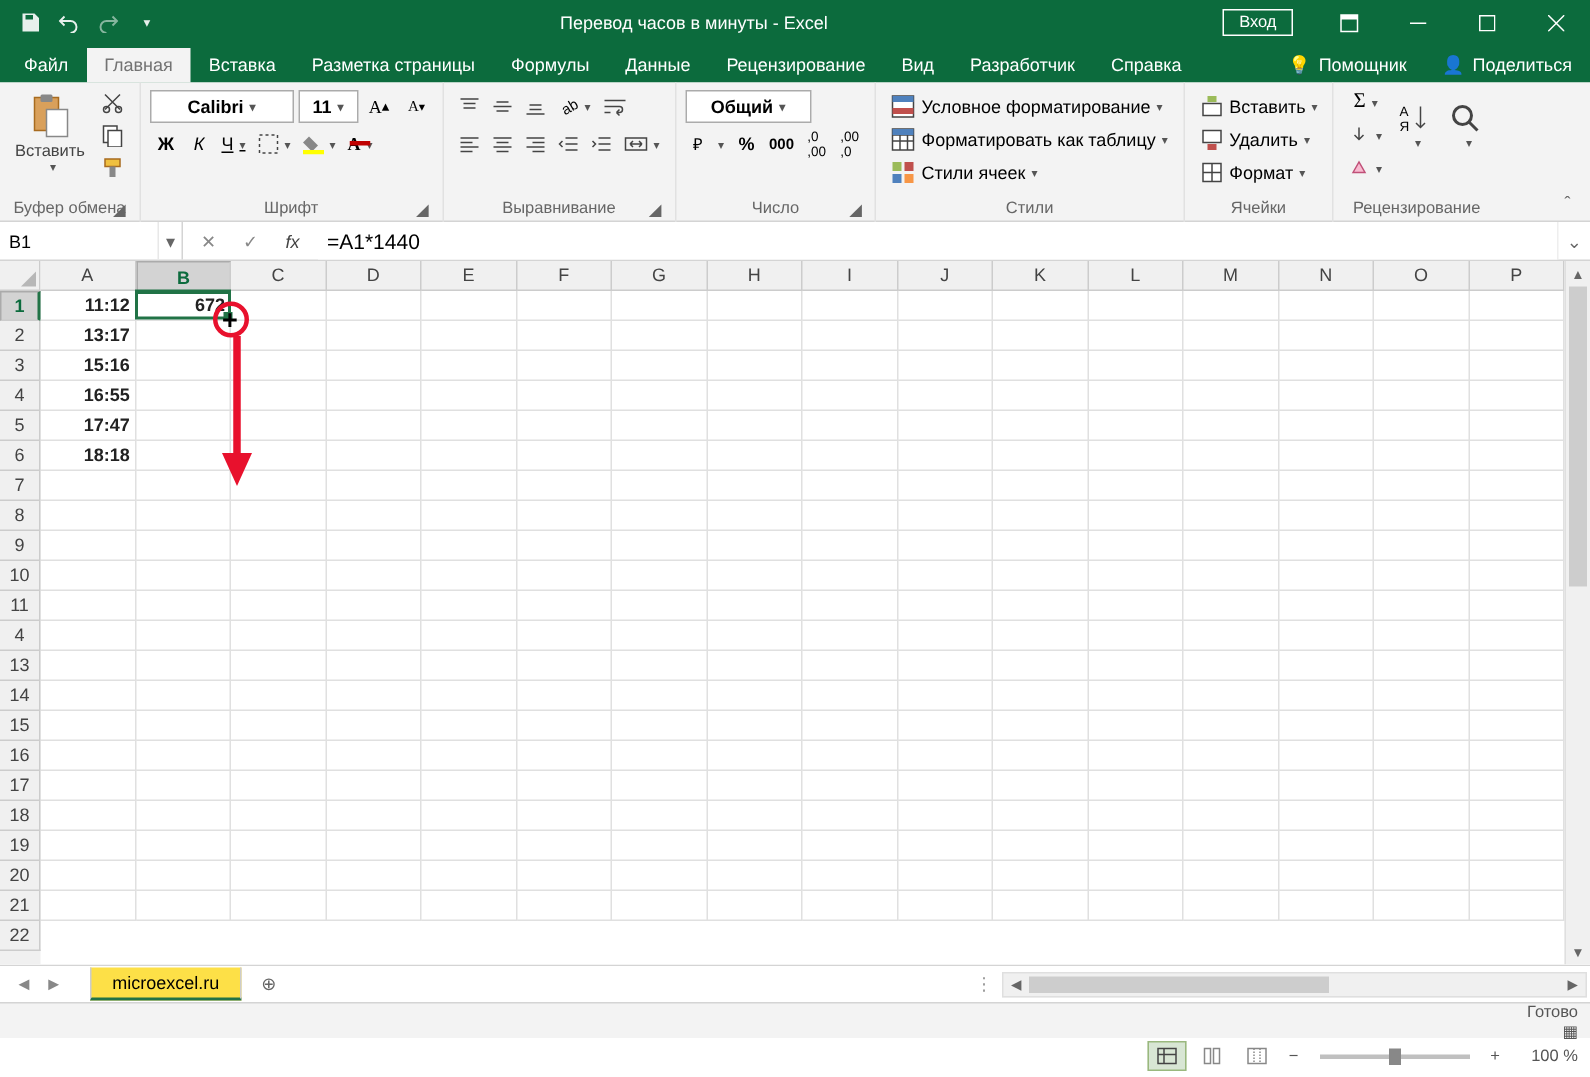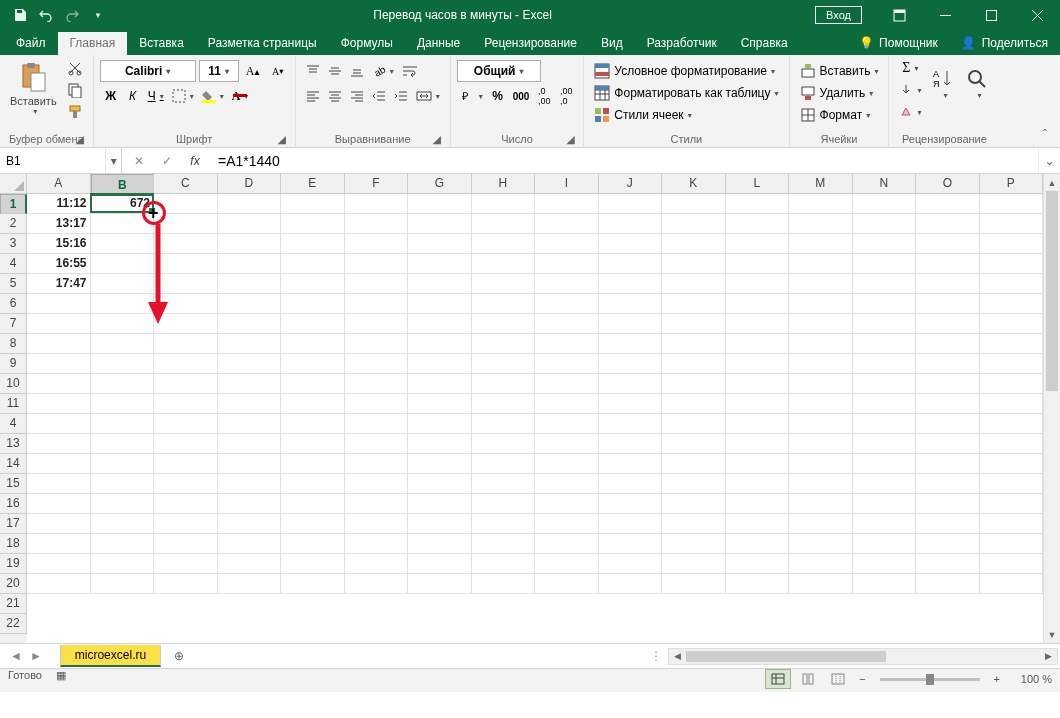--- a/index.html
+++ b/index.html
@@ -76,21 +76,21 @@
 .sheet-nav span { padding: 0 4px; }
 .sheet-tab { border: 1px solid #ccc; border-top: none; padding: 3px 14px; background: #fde047; border-bottom: 2px solid #217346; margin-left: 8px; }
 .sheet-add { width: 24px; height: 24px; display:flex;align-items:center;justify-content:center;color:#666;margin-left:6px; }
 .sb-spacer { flex: 1; }
 .hscroll { width: 390px; height: 17px; background: #f0f0f0; display:flex; align-items:center; border: 1px solid #dfdfdf; margin-right: 2px; }
 .hscroll .btn { width:17px;text-align:center;color:#666;font-size:9px; }
 .hscroll .track { flex:1; position:relative; height:100%; }
 .hscroll .thumb { position:absolute; left:0; top:2px; bottom:2px; width:200px; background:#cdcdcd; }
 
 
-.statusbar { height: 24px; background: #f3f3f3; border-top: 1px solid #d4d4d4; display: flex; align-items: flex-start; font-size: 11px; color: #555; padding: 0 8px; }
+.statusbar { height: 24px; background: #f3f3f3; border-top: 1px solid #d4d4d4; display: flex; align-items: flex-end; font-size: 11px; color: #555; padding: 0 8px; flex-direction: column; }
 .sb-right { margin-left: auto; display: flex; align-items: center; gap: 4px; }
 .view-btn { width: 26px; height: 20px; display:flex;align-items:center;justify-content:center; }
 .view-btn.active { background: #d8e6d4; border:1px solid #9ab87e; }
 .zoom-slider { width: 100px; height: 3px; background: #c0c0c0; position: relative; margin: 0 6px; }
 .zoom-slider::after { content:''; position:absolute; left:50%; top:-4px; width:8px; height:11px; background:#888; transform:translateX(-50%); }
 
 svg { display: block; }
 </style>
 </head>
 <body>
@@ -583,20 +583,38 @@
         <div class="cell"></div>
         <div class="cell"></div>
         <div class="cell"></div>
         <div class="cell"></div>
         <div class="cell"></div>
         <div class="cell"></div>
         <div class="cell"></div>
         <div class="cell"></div>
       </div>
       <div class="row">
+        <div class="cell">18:18</div>
+        <div class="cell"></div>
+        <div class="cell"></div>
+        <div class="cell"></div>
+        <div class="cell"></div>
+        <div class="cell"></div>
+        <div class="cell"></div>
+        <div class="cell"></div>
+        <div class="cell"></div>
+        <div class="cell"></div>
+        <div class="cell"></div>
+        <div class="cell"></div>
+        <div class="cell"></div>
+        <div class="cell"></div>
+        <div class="cell"></div>
+        <div class="cell"></div>
+      </div>
+      <div class="row">
         <div class="cell"></div>
         <div class="cell"></div>
         <div class="cell"></div>
         <div class="cell"></div>
         <div class="cell"></div>
         <div class="cell"></div>
         <div class="cell"></div>
         <div class="cell"></div>
         <div class="cell"></div>
         <div class="cell"></div>

